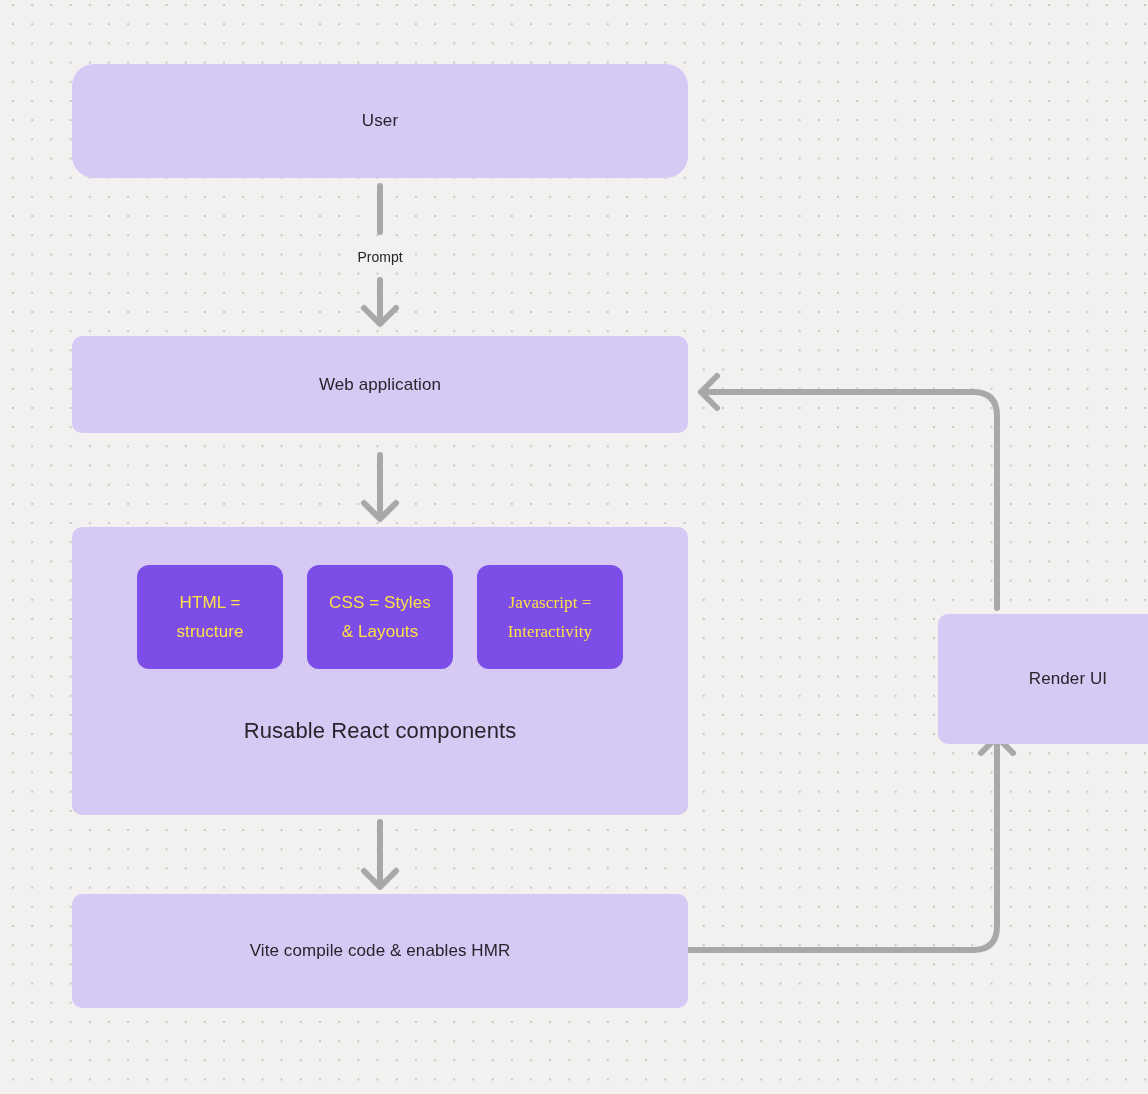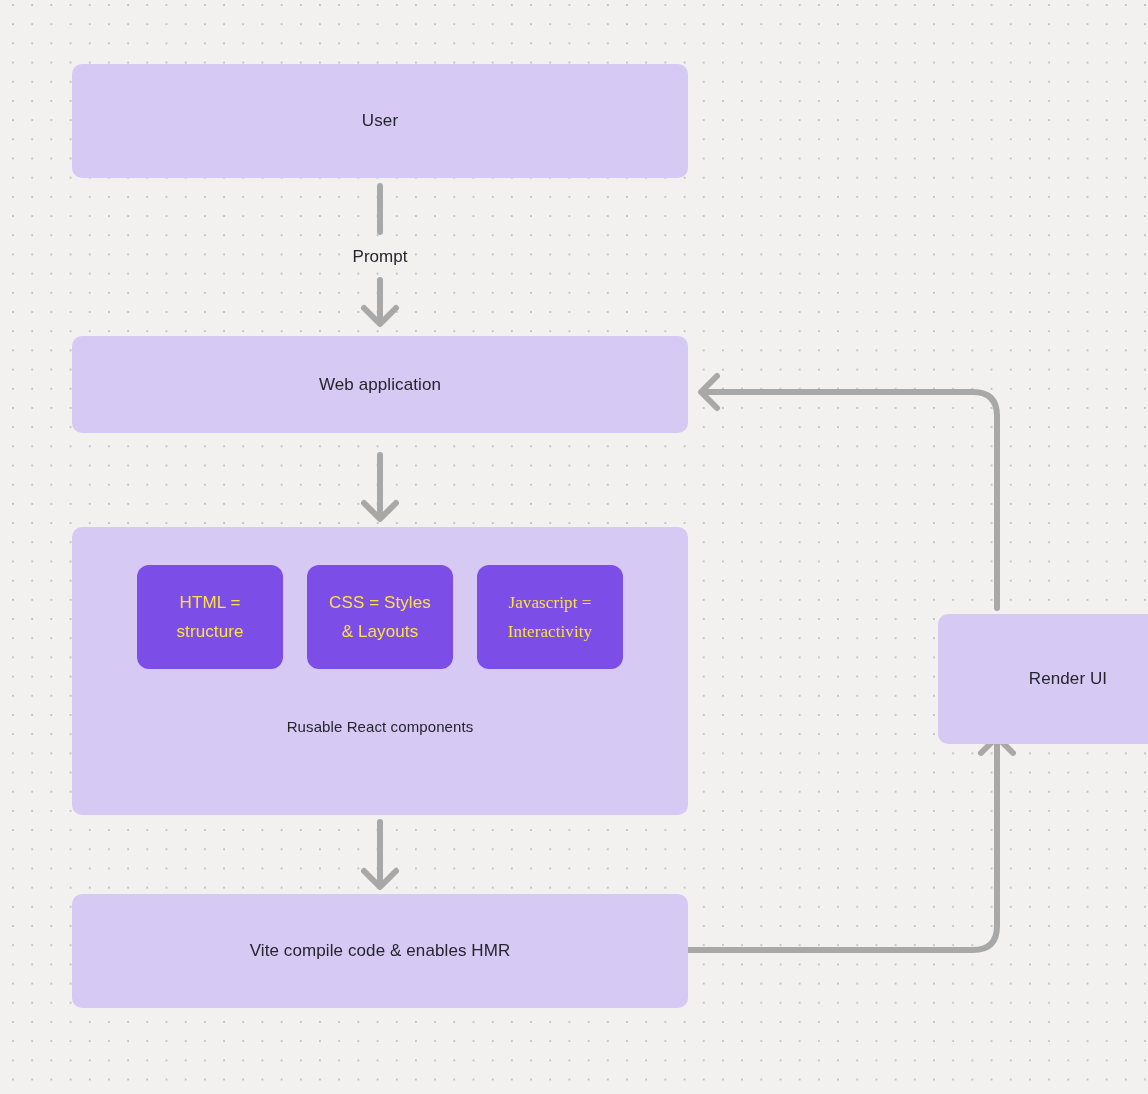--- a/index.html
+++ b/index.html
@@ -33,21 +33,21 @@
   .node {
     position: absolute;
     background: #d6c9f4;
     border-radius: 10px;
     display: flex;
     align-items: center;
     justify-content: center;
     font-size: 17px;
     letter-spacing: 0.1px;
   }
-  .node-user            { left: 72px;  top: 64px;  width: 616px; height: 114px; }
+  .node-user            { left: 72px;  top: 64px;  width: 616px; height: 114px; border-radius: 22px; }
   .node-web-application { left: 72px;  top: 336px; width: 616px; height: 97px; }
   .node-group           { left: 72px;  top: 527px; width: 616px; height: 288px; display: block; }
   .node-vite            { left: 72px;  top: 894px; width: 616px; height: 114px; }
   .node-render-ui       { left: 938px; top: 614px; width: 190px; height: 130px; padding-left: 35px; }
   .chip {
     position: absolute;
     top: 38px;
     width: 146px;
     height: 104px;
     background: #7d4ee7;
@@ -66,28 +66,28 @@
   }
   .chip-1 { left: 65px; }
   .chip-2 { left: 235px; }
   .chip-3 { left: 405px; font-family: Liberation Serif, serif; }
   .group-caption {
     position: absolute;
     left: 0;
     top: 191px;
     width: 100%;
     text-align: center;
-    font-size: 15px;
+    font-size: 22px;
   }
   .edge-label {
     position: absolute;
     left: 380px;
     top: 257px;
     transform: translate(-50%, -50%);
-    font-size: 17px;
+    font-size: 14px;
     white-space: nowrap;
   }
 </style>
 </head>
 <body>
 
 <div class="canvas">
 
   <svg class="connectors" width="1148" height="1094" viewBox="0 0 1148 1094">
 

